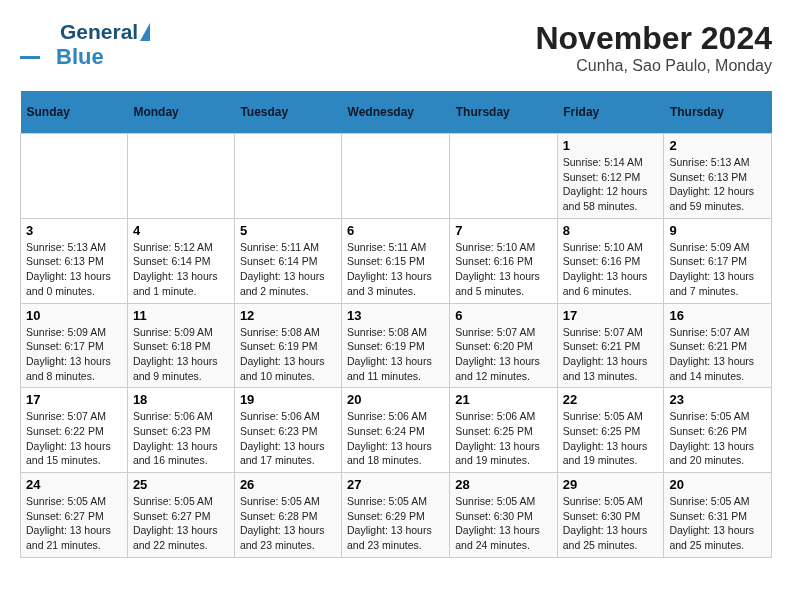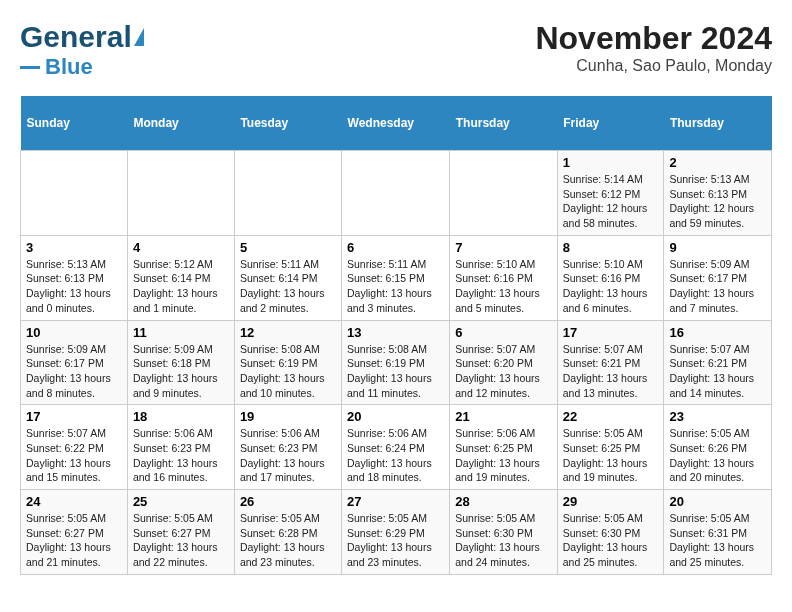--- a/index.html
+++ b/index.html
@@ -38,23 +38,23 @@
       font-weight: normal;
       color: #444;
     }
     table {
       width: 100%;
       border-collapse: collapse;
       font-size: 11px;
     }
     thead tr th {
       background: #2e86c1;
-      color: #ffffff;
+      color: #0f172a;
       text-align: left;
-      padding: 20px 6px;
+      padding: 14px 6px;
       font-size: 12px;
       font-weight: bold;
     }
     tbody tr td {
       border: 1px solid #ccc;
       vertical-align: top;
       padding: 4px 5px;
       width: 110px;
       min-height: 80px;
       background: #fff;
@@ -79,26 +79,26 @@
     td.empty-cell {
       background: #fff;
     }
   </style>
 </head>
 <body>
 
 <div class="header">
   <div class="logo">
     <div class="logo-row">
-      <span style="font-size:30px;font-weight:bold;color:#1a5276;">General</span>
+      <span style="font-size:21px;font-weight:bold;color:#1a5276;margin-left:40px;">General</span>
       <span style="display:inline-block;margin-left:2px;width:0;height:0;border-left:10px solid transparent;border-bottom:18px solid #2e86c1;"></span>
     </div>
     <div style="display:flex;align-items:center;">
       <div style="height:3px;background:#2e86c1;width:20px;margin-right:0;"></div>
-      <span style="font-size:22px;font-weight:bold;color:#2e86c1;margin-left:5px;">Blue</span>
+      <span style="font-size:22px;font-weight:bold;color:#2e86c1;margin-left:16px;">Blue</span>
     </div>
   </div>
   <div class="title-block">
     <h1>November 2024</h1>
     <h2>Cunha, Sao Paulo, Monday</h2>
   </div>
 </div>
 
 <table>
   <thead>

